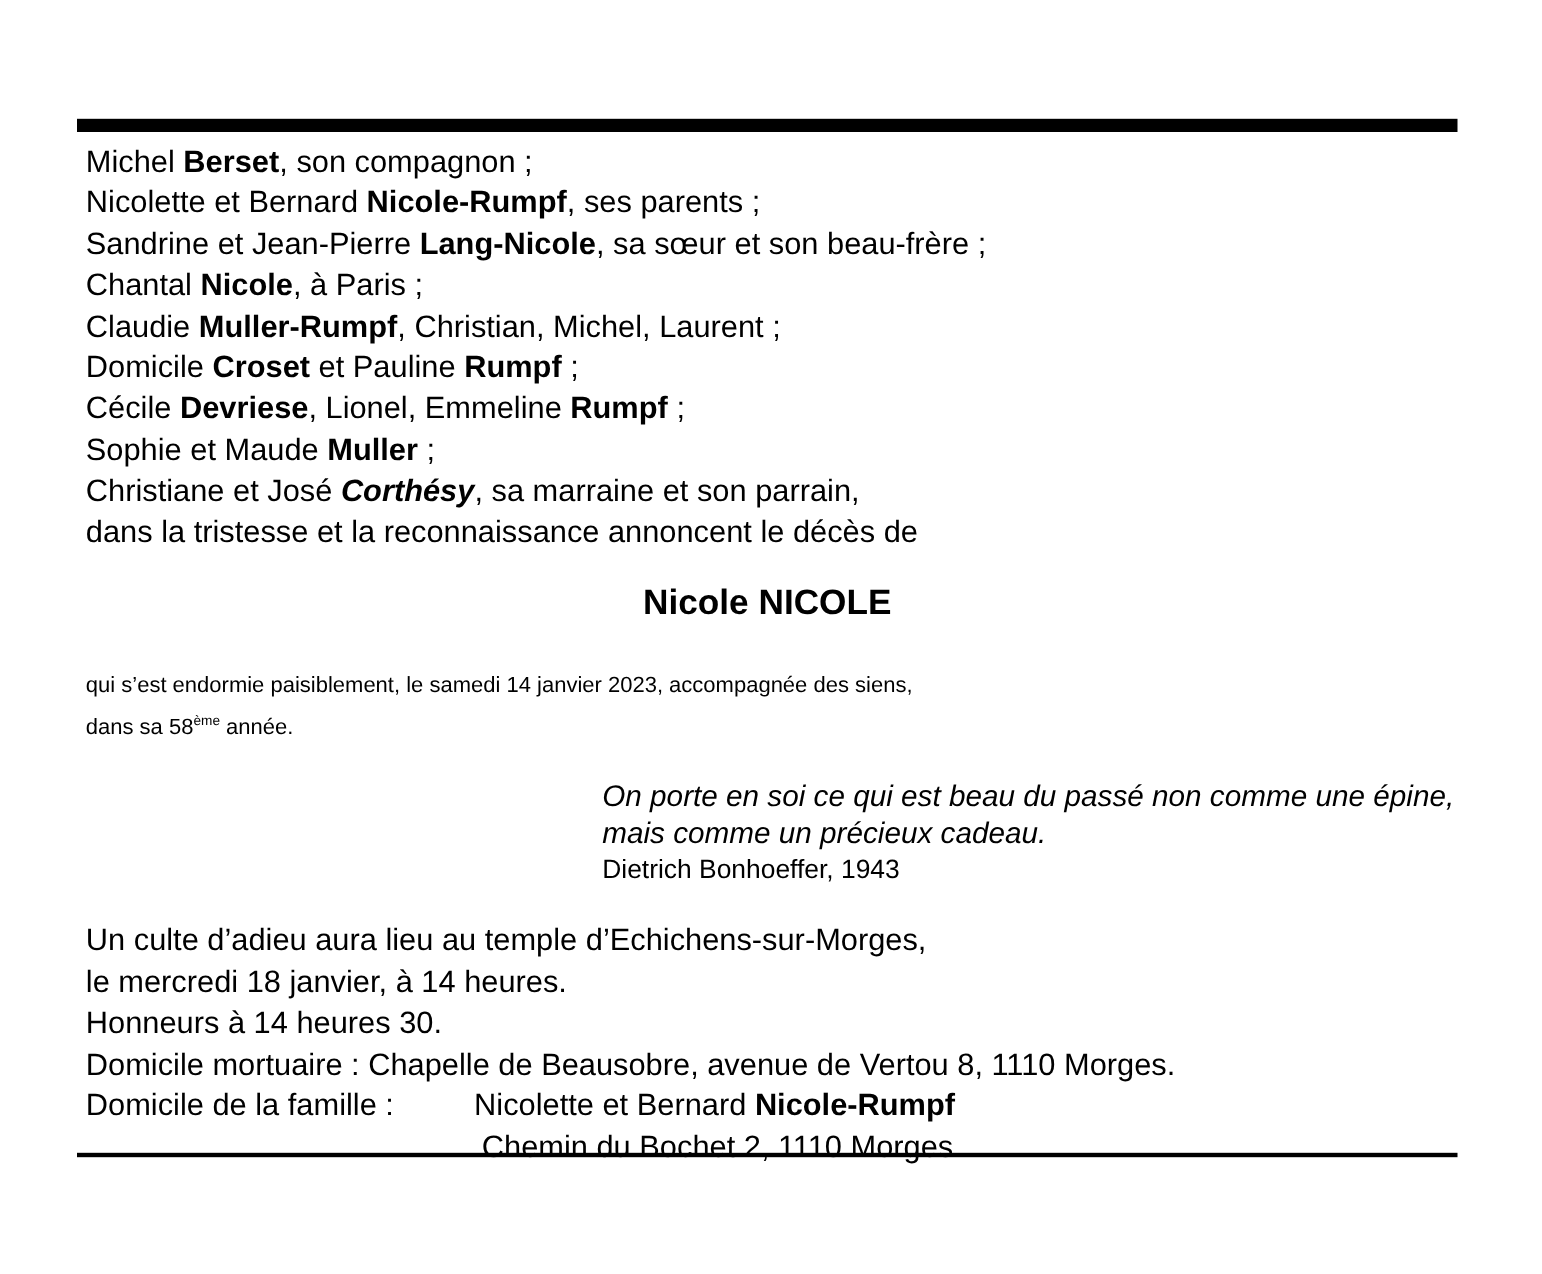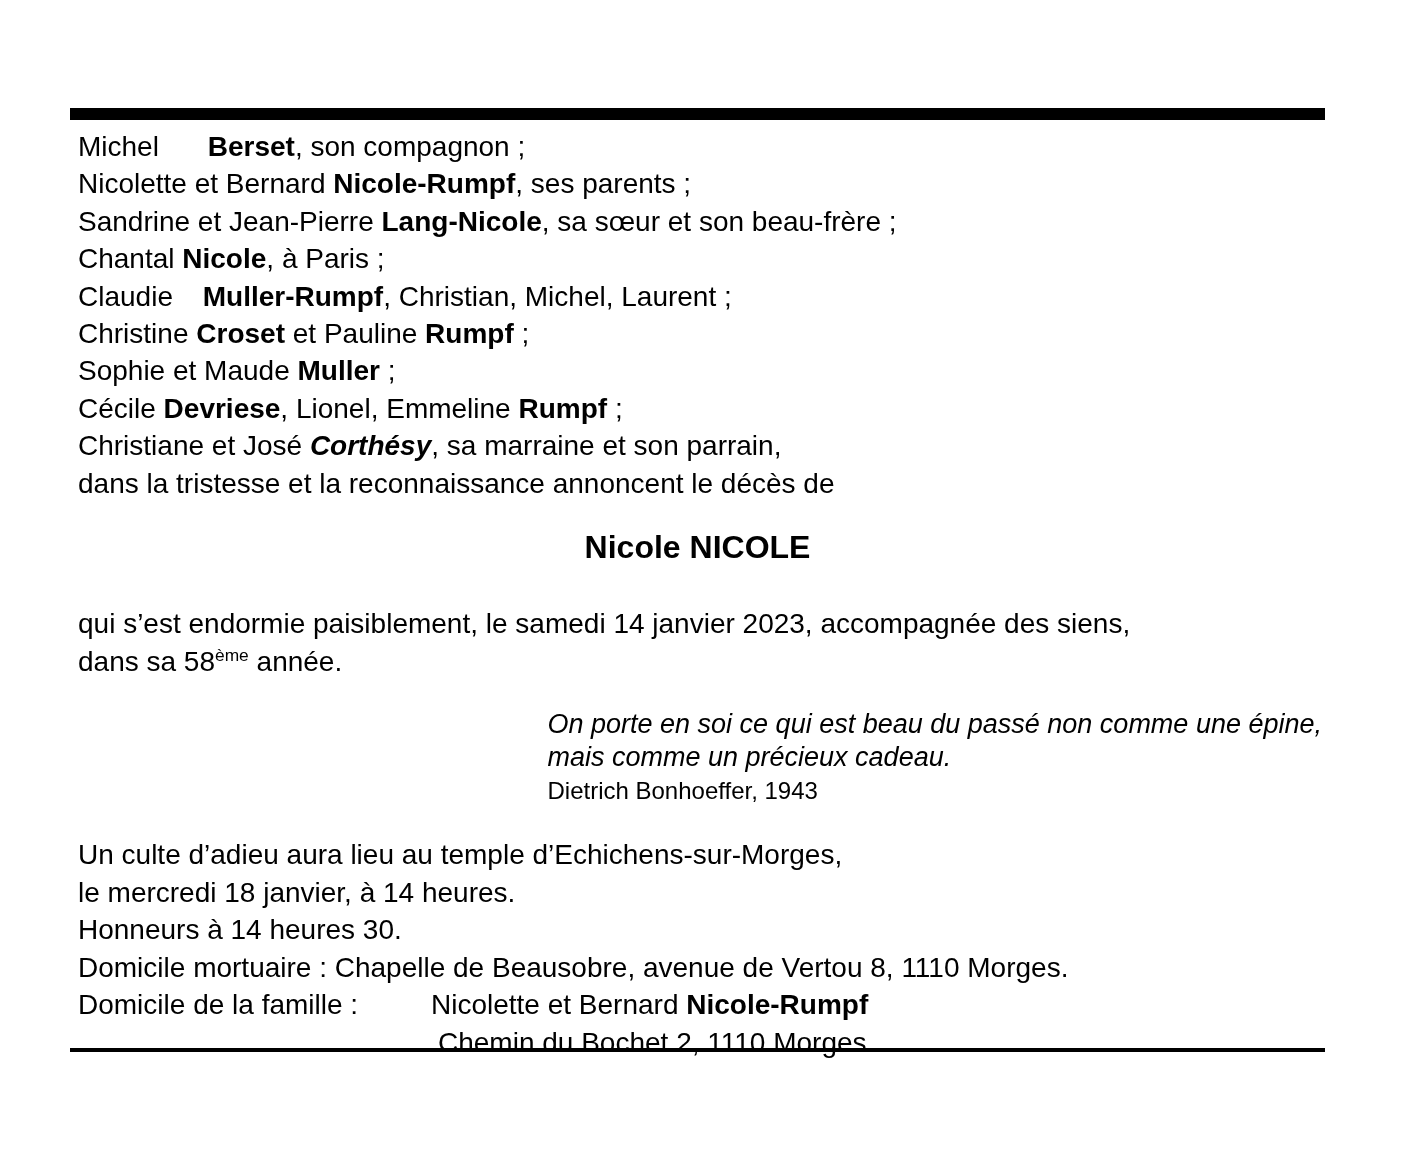--- a/index.html
+++ b/index.html
@@ -28,21 +28,21 @@
     left: 70px; top: 528px;
     width: 1255px;
     text-align: center;
     font-size: 32px;
     font-weight: bold;
     line-height: 38px;
   }
   .death-notice {
     position: absolute;
     left: 78px; top: 605px;
-    font-size: 28px;
+    font-size: 20px;
     line-height: 37.5px;
     white-space: nowrap;
   }
   .death-notice sup, .names sup {
     font-size: 0.62em;
     vertical-align: super;
     line-height: 0;
   }
   .quote {
     position: absolute;
@@ -69,28 +69,28 @@
   .indent-col { padding-left: 360px; }
 </style>
 </head>
 <body>
 
 <div class="page">
 
   <div class="rule rule-top"></div>
 
   <div class="names">
-      <div class="name-line"><span>Michel </span><span style="font-weight: bold; margin-left: 41px;">Berset</span><span>, son compagnon ;</span></div>
+      <div class="name-line"><span>Michel </span><span style="font-weight: bold;">Berset</span><span>, son compagnon ;</span></div>
       <div class="name-line"><span>Nicolette et Bernard </span><span style="font-weight: bold;">Nicole-Rumpf</span><span>, ses parents ;</span></div>
       <div class="name-line"><span>Sandrine et Jean-Pierre </span><span style="font-weight: bold;">Lang-Nicole</span><span>, sa sœur et son beau-frère ;</span></div>
       <div class="name-line"><span>Chantal </span><span style="font-weight: bold;">Nicole</span><span>, à Paris ;</span></div>
-      <div class="name-line"><span>Claudie </span><span style="font-weight: bold; margin-left: 22px;">Muller-Rumpf</span><span>, Christian, Michel, Laurent ;</span></div>
-      <div class="name-line"><span>Christine </span><span style="font-weight: bold;">Croset</span><span> et Pauline </span><span style="font-weight: bold;">Rumpf</span><span> ;</span></div>
+      <div class="name-line"><span>Claudie </span><span style="font-weight: bold;">Muller-Rumpf</span><span>, Christian, Michel, Laurent ;</span></div>
+      <div class="name-line"><span>Domicile </span><span style="font-weight: bold;">Croset</span><span> et Pauline </span><span style="font-weight: bold;">Rumpf</span><span> ;</span></div>
+      <div class="name-line"><span>Cécile </span><span style="font-weight: bold;">Devriese</span><span>, Lionel, Emmeline </span><span style="font-weight: bold;">Rumpf</span><span> ;</span></div>
       <div class="name-line"><span>Sophie et Maude </span><span style="font-weight: bold;">Muller</span><span> ;</span></div>
-      <div class="name-line"><span>Cécile </span><span style="font-weight: bold;">Devriese</span><span>, Lionel, Emmeline </span><span style="font-weight: bold;">Rumpf</span><span> ;</span></div>
       <div class="name-line"><span>Christiane et José </span><span style="font-weight: bold; font-style: italic;">Corthésy</span><span>, sa marraine et son parrain,</span></div>
       <div class="name-line">dans la tristesse et la reconnaissance annoncent le décès de</div>
     </div>
 
   <div class="deceased-title">Nicole NICOLE</div>
 
   <div class="death-notice">
       <div class="notice-line">qui s’est endormie paisiblement, le samedi 14 janvier 2023, accompagnée des siens,</div>
       <div class="notice-line"><span>dans sa 58</span><sup>ème</sup><span> année.</span></div>
     </div>

